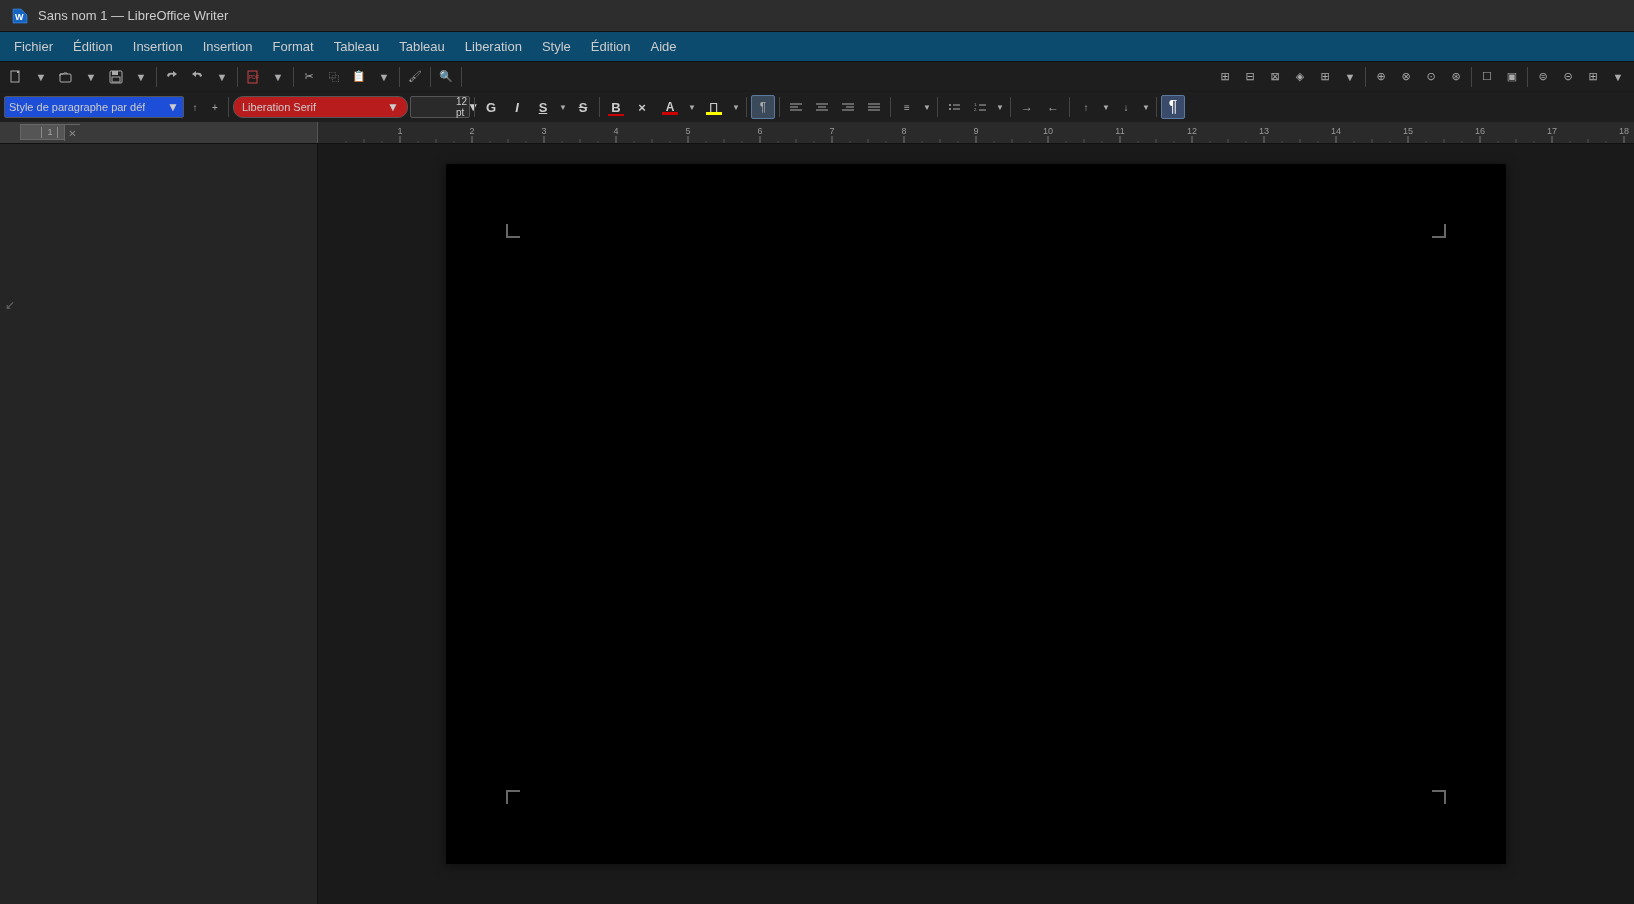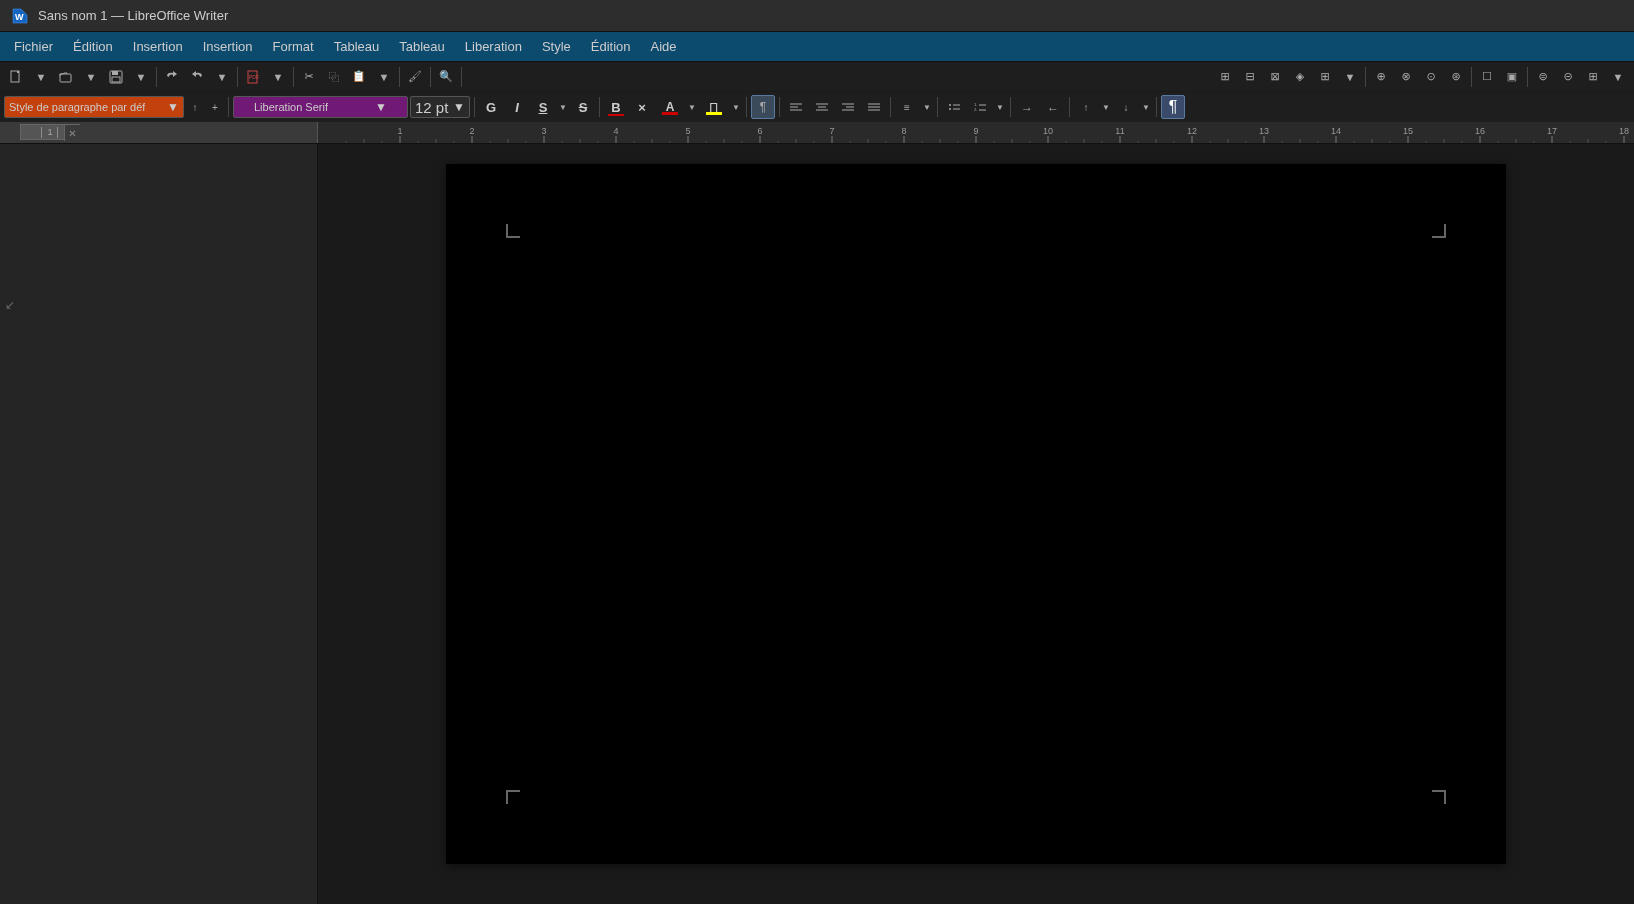--- a/index.html
+++ b/index.html
@@ -87,41 +87,41 @@
       height: 30px;
       display: flex;
       align-items: center;
       padding: 2px 4px;
       gap: 2px;
     }
 
     #paragraph-style {
       width: 180px;
       height: 22px;
-      background: #c2410c;
+      background: #1d4ed8;
       border: 1px solid #555;
       color: #cccccc;
       font-size: 12px;
       padding: 0 4px;
       border-radius: 2px;
       cursor: pointer;
       display: flex;
       align-items: center;
       justify-content: space-between;
     }
 
     #font-name {
       width: 175px;
       height: 22px;
-      background: #701a75;
+      background: #b91c1c;
       border: 1px solid #555;
       color: #cccccc;
       font-size: 12px;
-      padding: 0 20px;
-      border-radius: 2px;
+      padding: 0 8px;
+      border-radius: 10px;
       display: flex;
       align-items: center;
       justify-content: space-between;
       cursor: pointer;
     }
 
     #font-size {
       width: 60px;
       height: 22px;
       background: #2a2a2a;
@@ -372,21 +372,21 @@
   <button class="tb-btn" style="width:18px; font-size:10px;">+</button>
 
   <div class="tb-sep"></div>
 
   <div id="font-name">
     <span style="font-size:11px;">Liberation Serif</span>
     <span class="arrow">▼</span>
   </div>
 
   <div id="font-size">
-    <span style="font-size:15px;">12 pt</span>
+    <span style="font-size:10px;margin-left:41px;">12 pt</span>
     <span class="arrow">▼</span>
   </div>
 
   <div class="tb-sep"></div>
 
   <button class="format-btn" style="font-style:normal; font-weight:bold; color:#cccccc;">G</button>
   <button class="format-btn" style="font-style:italic; color:#cccccc;">I</button>
   <button class="format-btn" style="text-decoration:underline; color:#cccccc;">S</button>
   <button class="format-btn" style="font-size:8px; width:12px;">▼</button>
   <button class="format-btn" style="text-decoration:line-through; color:#cccccc;">S</button>

